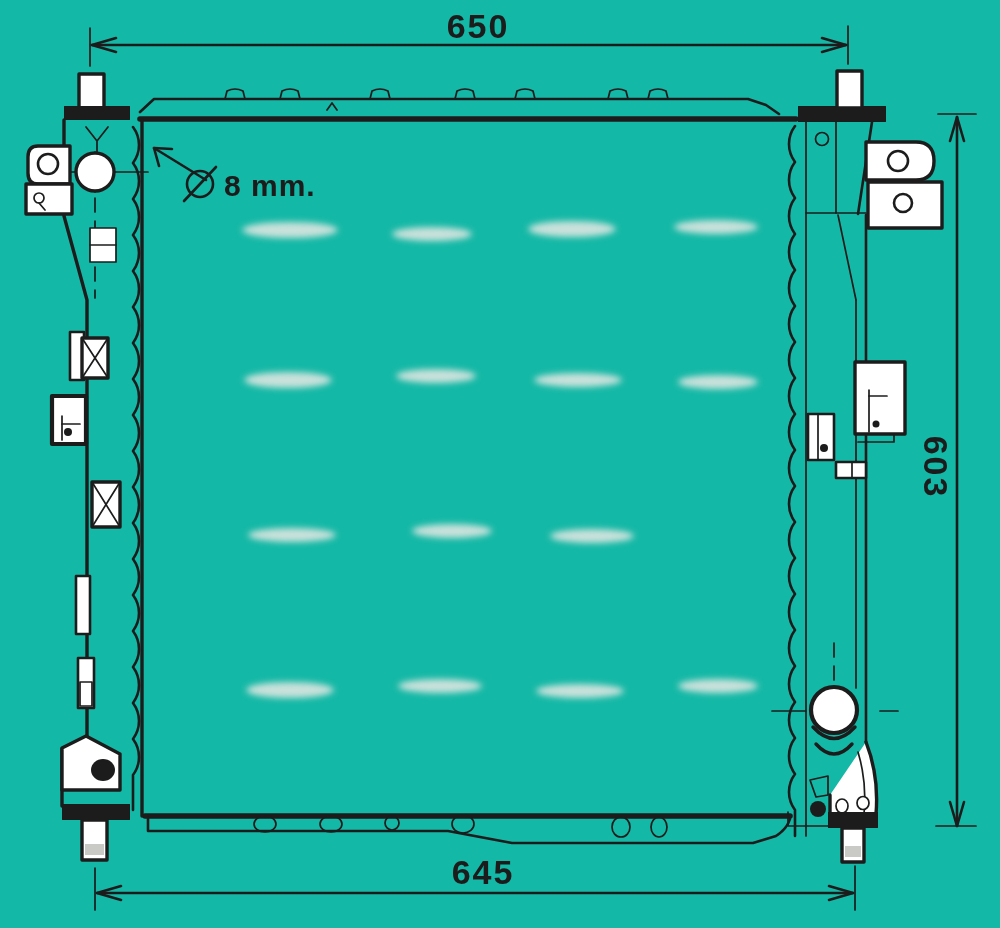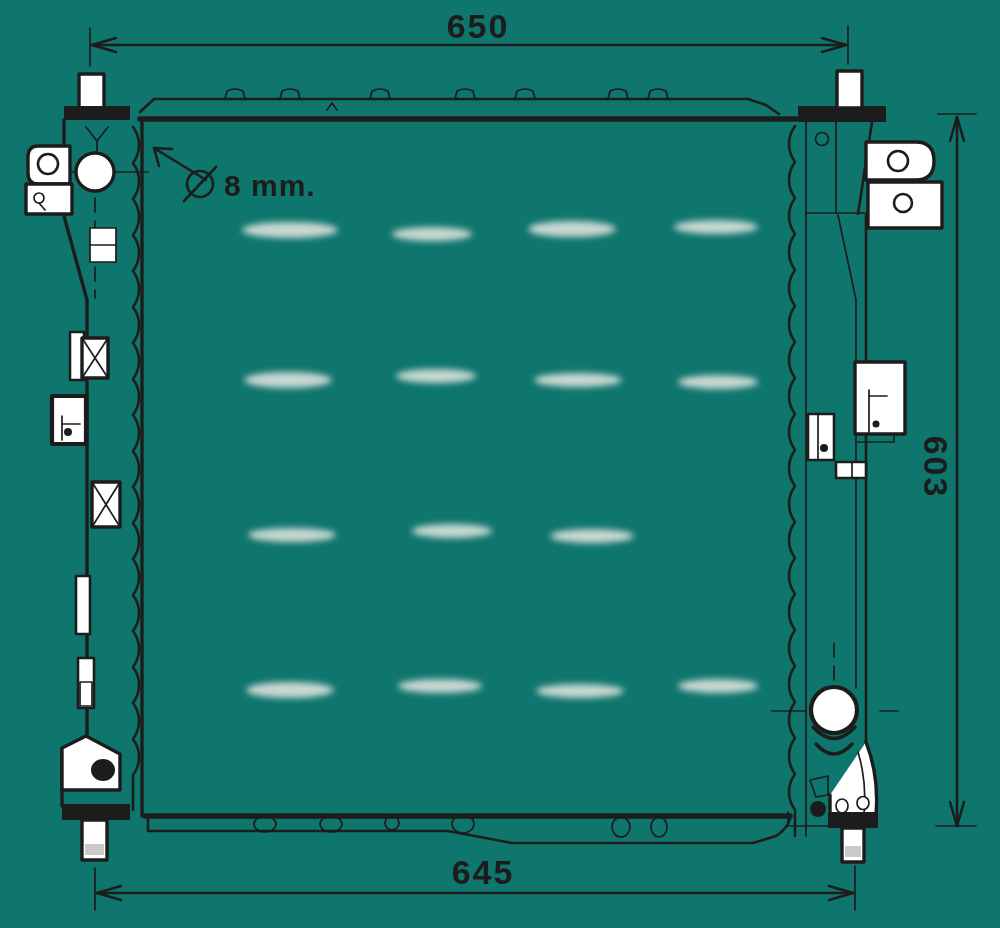--- a/index.html
+++ b/index.html
@@ -1,16 +1,16 @@
 <!DOCTYPE html>
 <html><head>
 <meta charset="utf-8">
 <style>
   html,body{margin:0;padding:0;background:#ffffff;}
-  .canvas{position:relative;width:1000px;height:928px;background:#0f766e;overflow:hidden;
+  .canvas{position:relative;width:1000px;height:928px;background:#14b8a6;overflow:hidden;
           font-family:"Liberation Sans", sans-serif;}
   svg{position:absolute;inset:0;}
   .ln{stroke:#1c1c1c;fill:none;stroke-width:2.6;stroke-linecap:round;stroke-linejoin:round;}
   .thin{stroke-width:1.7;}
   .med{stroke-width:3.4;}
   .bold{stroke-width:4.2;}
   .thick{stroke-width:5.6;}
   .wfill{fill:#ffffff;}
   .dark{fill:#1c1c1c;stroke:none;}
   .pinband{fill:#c9c9c5;stroke:none;}

